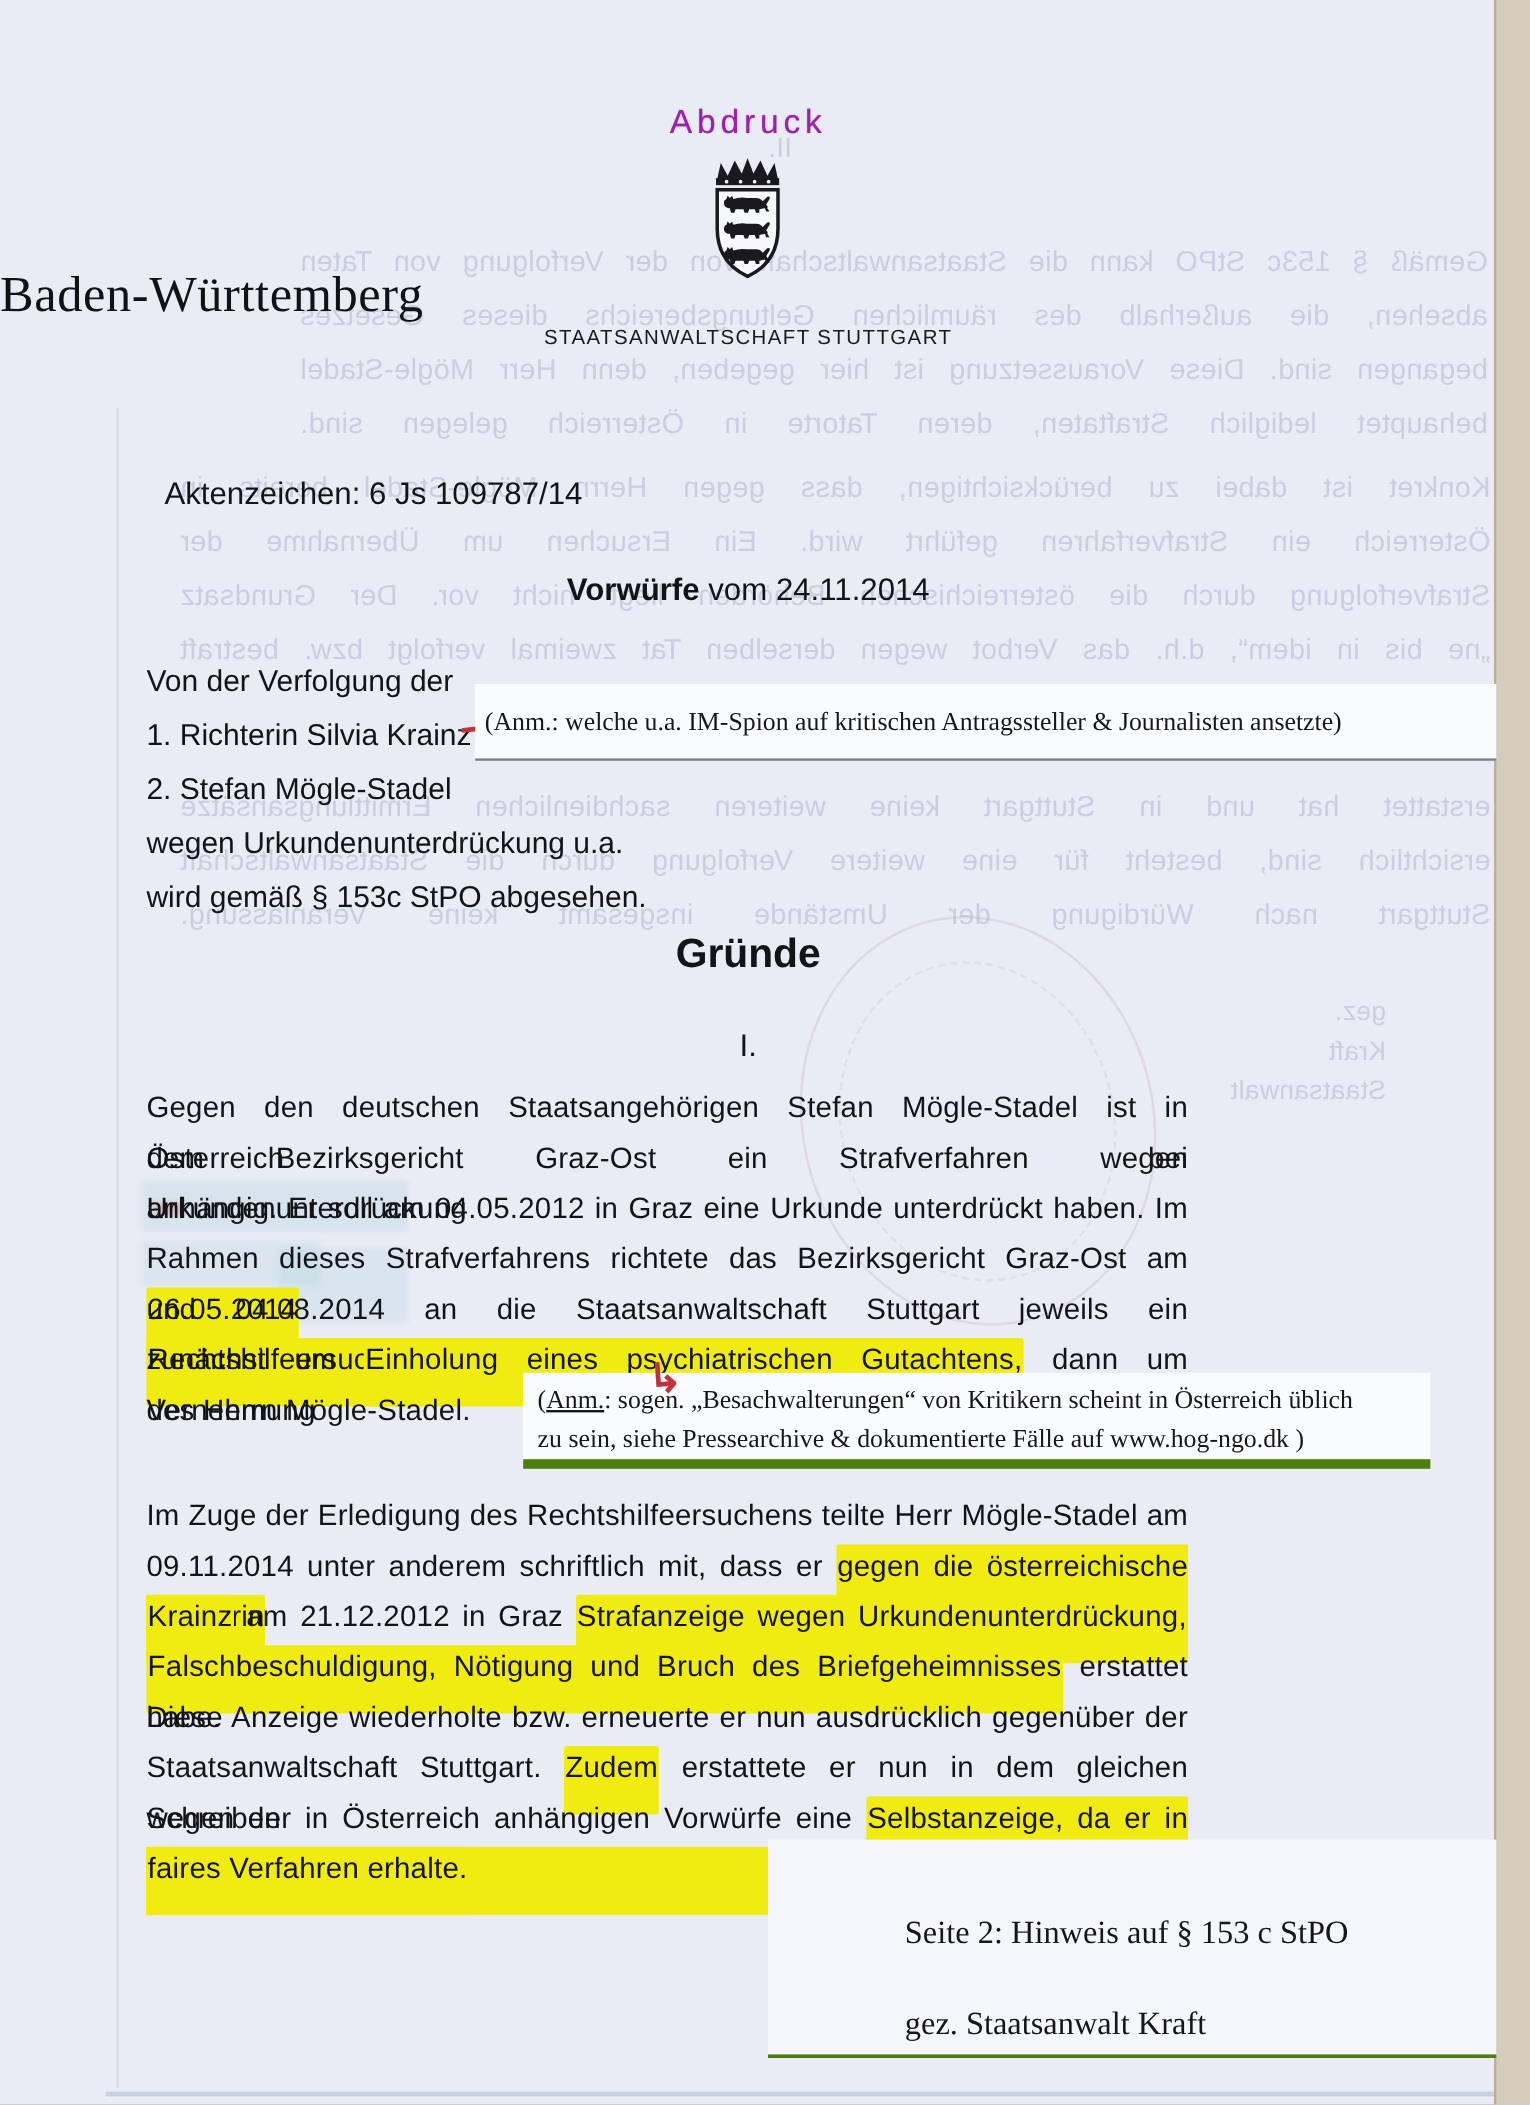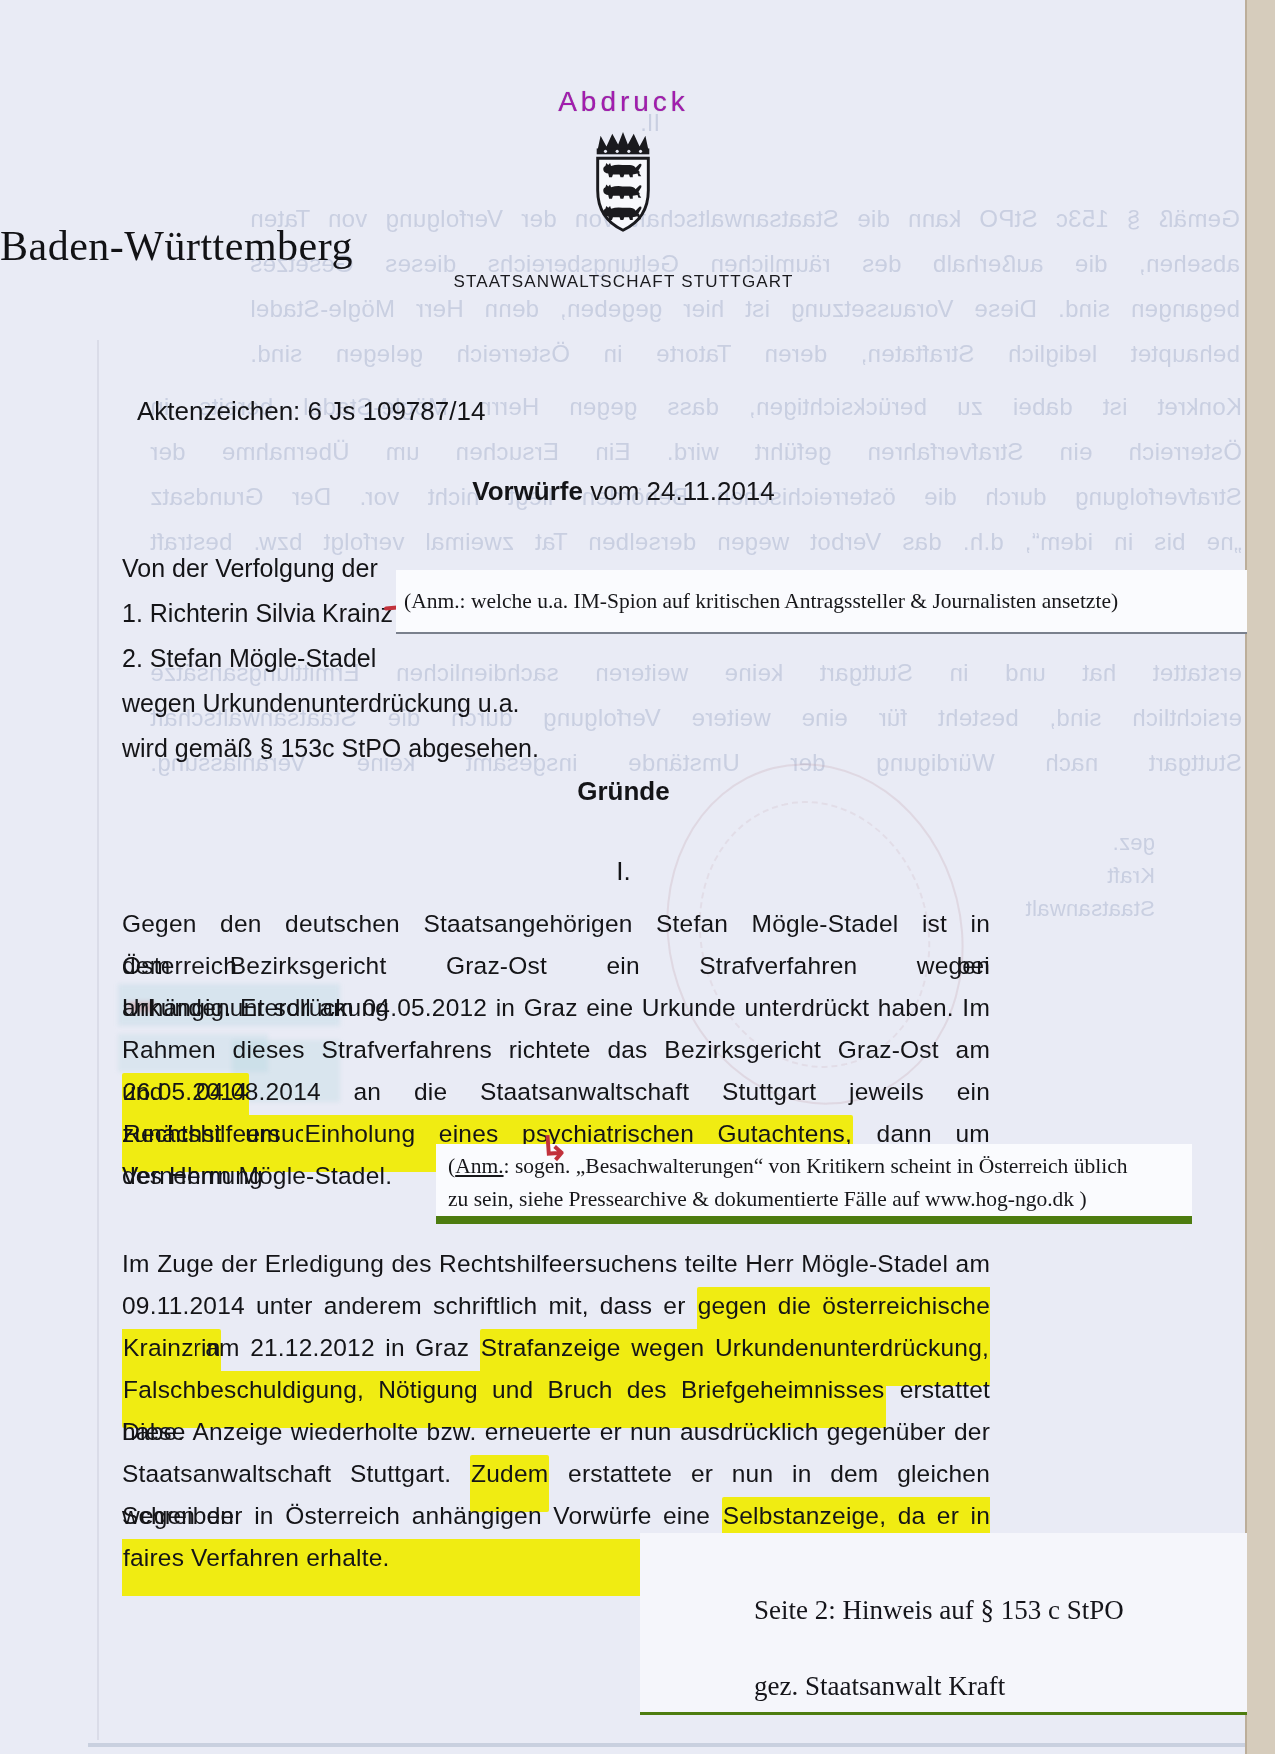--- a/index.html
+++ b/index.html
@@ -52,21 +52,21 @@
          font-family:"Liberation Serif",serif;color:#17171a;}
   .strip1{left:396px;top:570px;width:851px;height:62px;border-bottom:2px solid #7a808d;
           font-size:21.5px;padding-top:0;display:flex;align-items:center;}
   .strip1 span{padding-left:8px;}
   .strip2{left:436px;top:1144px;width:756px;height:80px;border-bottom:8px solid #4d7c0f;
           font-size:21.5px;line-height:33px;padding:6px 0 0 12px;box-sizing:border-box;}
   .strip2 .ul{text-decoration:underline;}
   .red-arrow{position:absolute;left:540px;top:1128px;z-index:4;color:#c2323c;
           font-size:34px;font-weight:bold;transform:rotate(-4deg);}
   .gruende{position:absolute;left:0;top:776px;width:1247px;text-align:center;
-          font-size:26px;font-weight:bold;}
+          font-size:34px;font-weight:bold;}
   .numeral{position:absolute;left:0;top:856px;width:1247px;text-align:center;font-size:26px;}
   .para{position:absolute;left:122px;width:868px;font-size:24.5px;line-height:42px;
         letter-spacing:.2px;}
   .para div{text-align:justify;text-align-last:justify;height:42px;}
   .para div.jlast{text-align-last:left;}
   .p1{top:903px;}
   .p2{top:1243px;}
   .hl{background:#f0ec12;padding:5px 1px 25px;border-radius:2px;}
   
   .fbox{position:absolute;left:640px;top:1533px;width:607px;height:179px;

